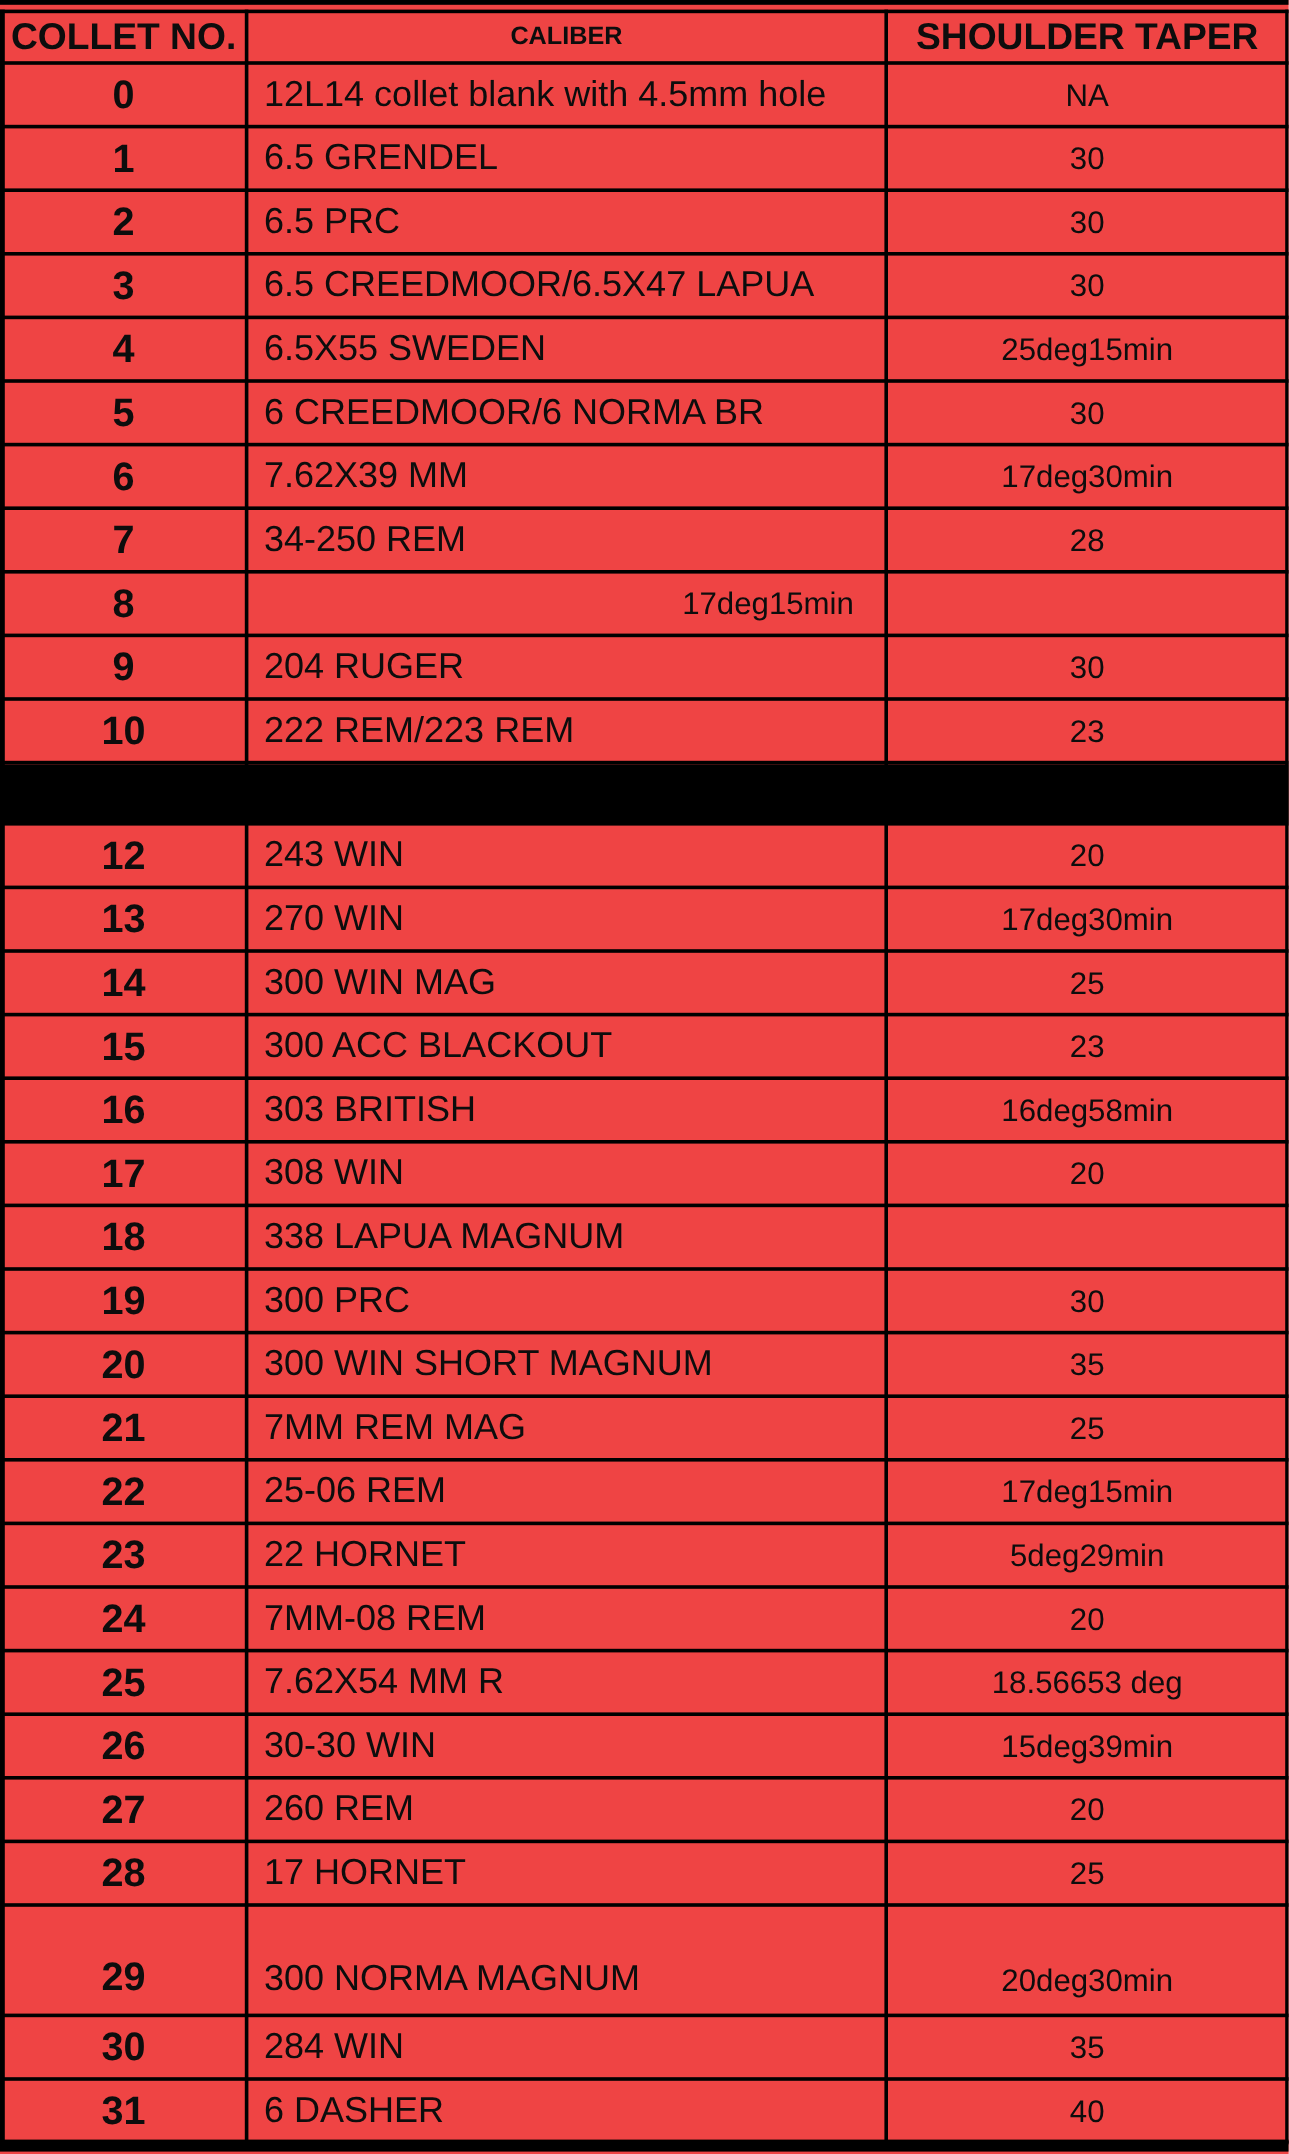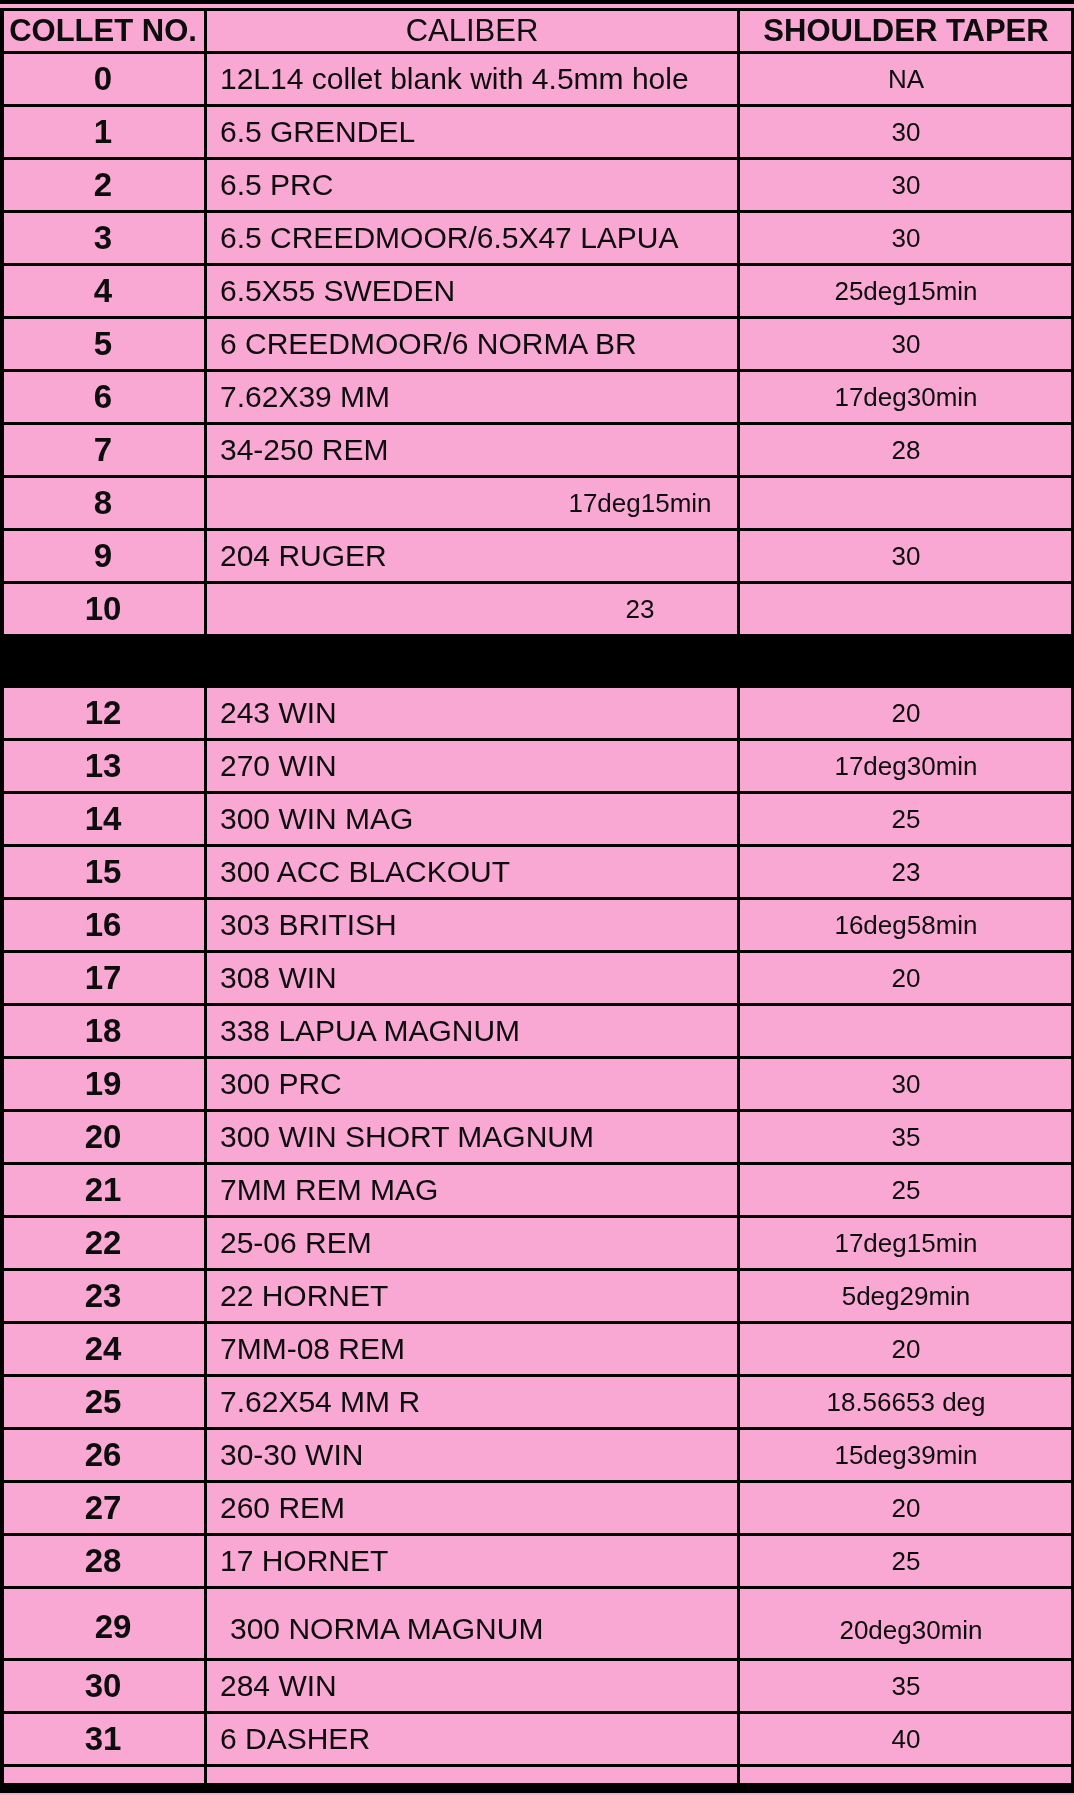--- a/index.html
+++ b/index.html
@@ -4,21 +4,21 @@
 <style>
   html, body {
     margin: 0;
     padding: 0;
     background: #ffffff;
   }
   .page {
     position: relative;
     width: 1074px;
     height: 1795px;
-    background: #f9a8d4;
+    background: #ef4444;
     font-family: "Liberation Sans", sans-serif;
     color: #0d0d0d;
     overflow: hidden;
   }
   
   .top-edge {
     position: absolute; top: 0; left: 0;
     width: 1074px; height: 4px; background: #000;
   }
   .bottom-edge {
@@ -61,33 +61,32 @@
     justify-content: flex-start;
     padding-left: 14px;
     font-size: 30px;
   }
   .c3 {
     flex: 1;
     justify-content: center;
     font-size: 26px;
   }
   .header-row .c1 { font-size: 31px; }
-  .header-row .c2 { justify-content: center; padding-left: 0; font-size: 31px; font-weight: normal; }
+  .header-row .c2 { justify-content: center; padding-left: 0; font-size: 21px; font-weight: bold; }
   .header-row .c3 { font-size: 31px; font-weight: bold; }
 
   
   .row.redacted {
     background: #000;
     height: 51px;
     border-bottom: none;
   }
   
   .tbody .row:nth-child(30) {
-    height: 72px;
-    padding-left: 10px;
+    height: 92px;
   }
   .tbody .row:nth-child(30) .cell {
     align-items: flex-end;
     padding-bottom: 12px;
   }
 
   
   .vline {
     position: absolute;
     top: 8px;
@@ -158,20 +157,21 @@
           <div class="cell c1">8</div>
           <div class="cell c3">17deg15min</div>
         </div>
         <div class="row">
           <div class="cell c1">9</div>
           <div class="cell c2">204 RUGER</div>
           <div class="cell c3">30</div>
         </div>
         <div class="row">
           <div class="cell c1">10</div>
+          <div class="cell c2">222 REM/223 REM</div>
           <div class="cell c3">23</div>
         </div>
         <div class="row redacted"></div>
         <div class="row">
           <div class="cell c1">12</div>
           <div class="cell c2">243 WIN</div>
           <div class="cell c3">20</div>
         </div>
         <div class="row">
           <div class="cell c1">13</div>

